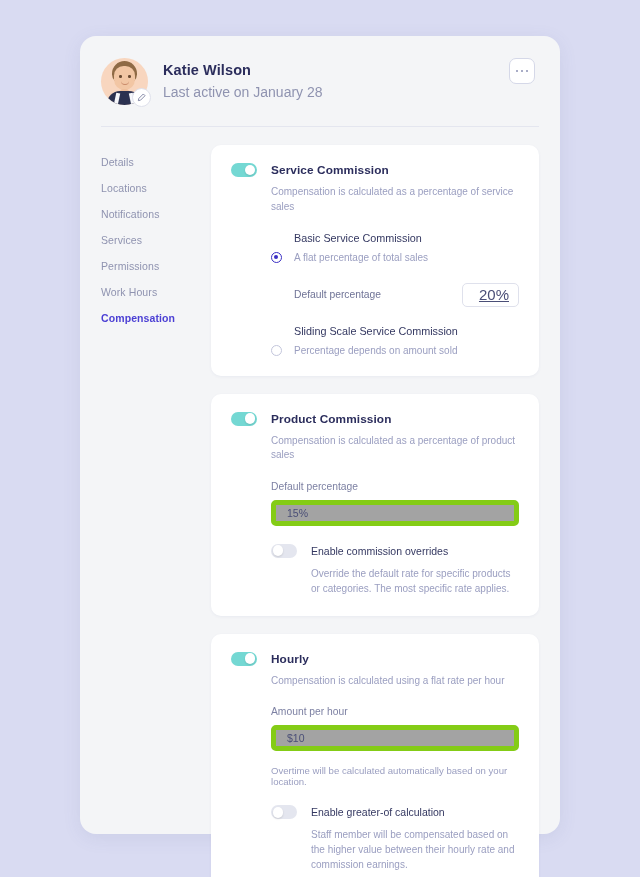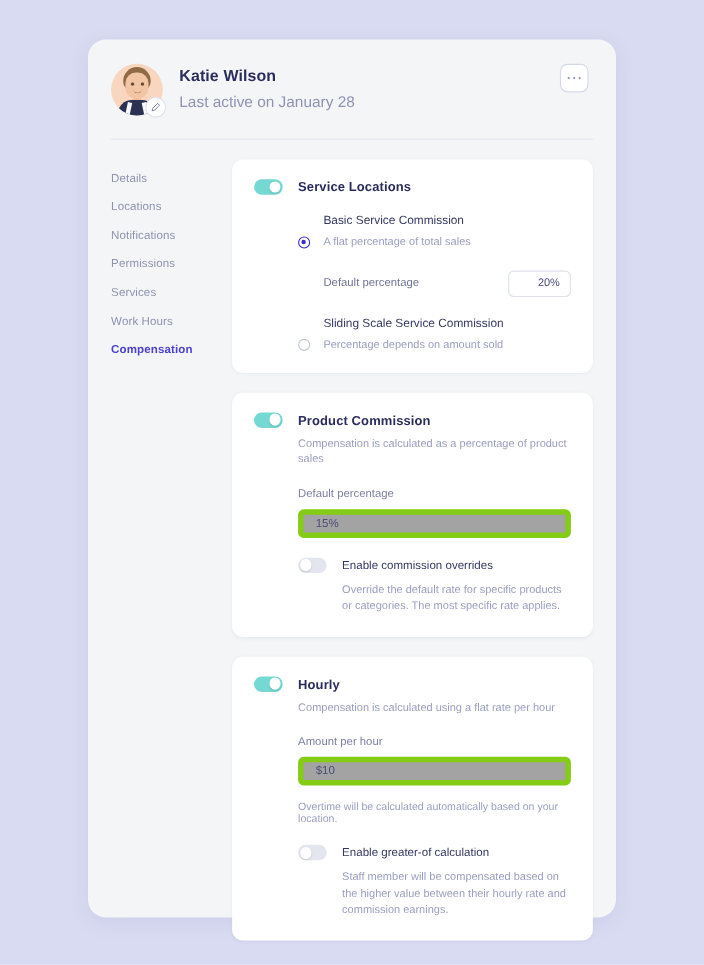--- a/index.html
+++ b/index.html
@@ -263,25 +263,26 @@
   .field-row-label {
     font-size: 10.3px;
     color: #6f7396;
   }
   .input-sm {
     width: 57px;
     height: 24px;
     border: 1px solid #dfe1ec;
     border-radius: 5px;
     background: #fff;
-    font-size: 10px;
+    font-size: 15px;
     color: #4a4e77;
     text-align: right;
     padding: 0 9px;
     font-family: "Liberation Sans", sans-serif;
+    text-decoration: underline;
   }
 
   
   .field-label {
     font-size: 10.3px;
     color: #7d81a3;
     margin-top: 18px;
   }
   .input-full {
     display: block;
@@ -362,35 +363,36 @@
   </div>
 
   <div class="header-divider"></div>
 
   <div class="content">
 
     <div class="sidebar">
       <div class="nav-item">Details</div>
       <div class="nav-item">Locations</div>
       <div class="nav-item">Notifications</div>
+      <div class="nav-item">Services</div>
       <div class="nav-item">Permissions</div>
-      <div class="nav-item">Services</div>
       <div class="nav-item">Work Hours</div>
       <div class="nav-item active">Compensation</div>
     </div>
 
     <div class="main">
 
       <div class="card">
         <div class="card-head">
           <div class="toggle on">
             <div class="knob"></div>
           </div>
-          <div class="card-title">Service Locations</div>
-        </div>
+          <div class="card-title">Service Commission</div>
+        </div>
+        <div class="card-sub">Compensation is calculated as a percentage of service sales</div>
 
         <div class="card-body">
 
           <div class="radio-row">
             <div class="radio checked"></div>
             <div class="radio-texts">
               <div class="radio-label">Basic Service Commission</div>
               <div class="radio-desc">A flat percentage of total sales</div>
             </div>
           </div>

